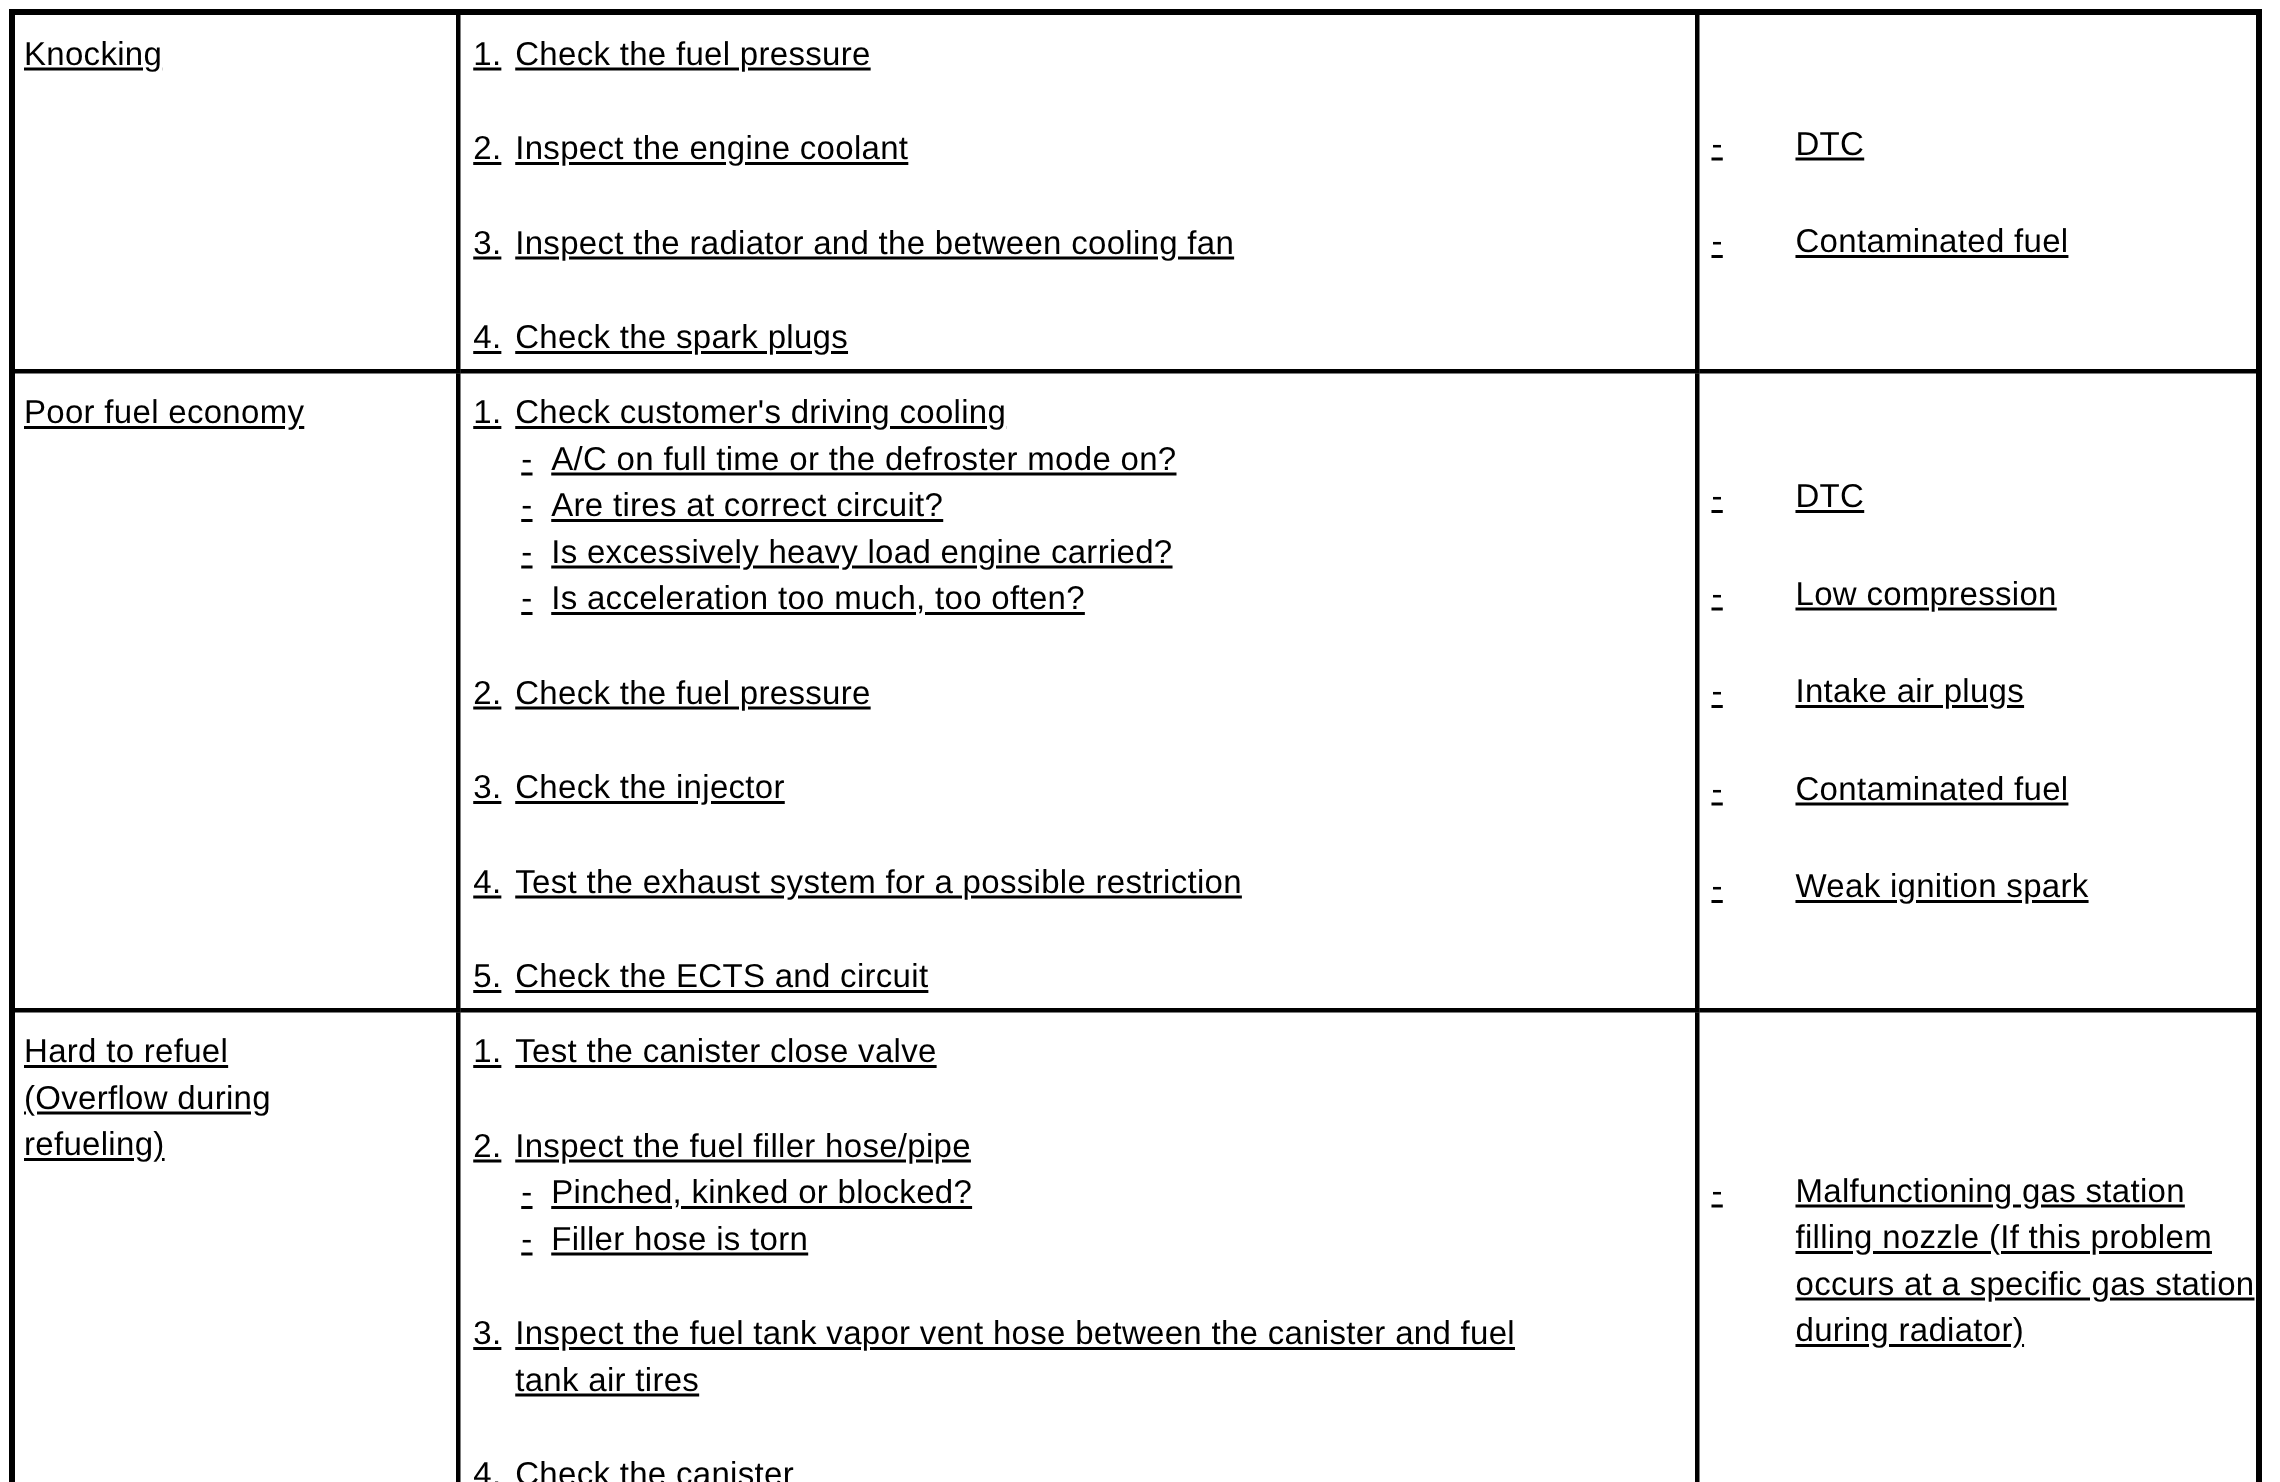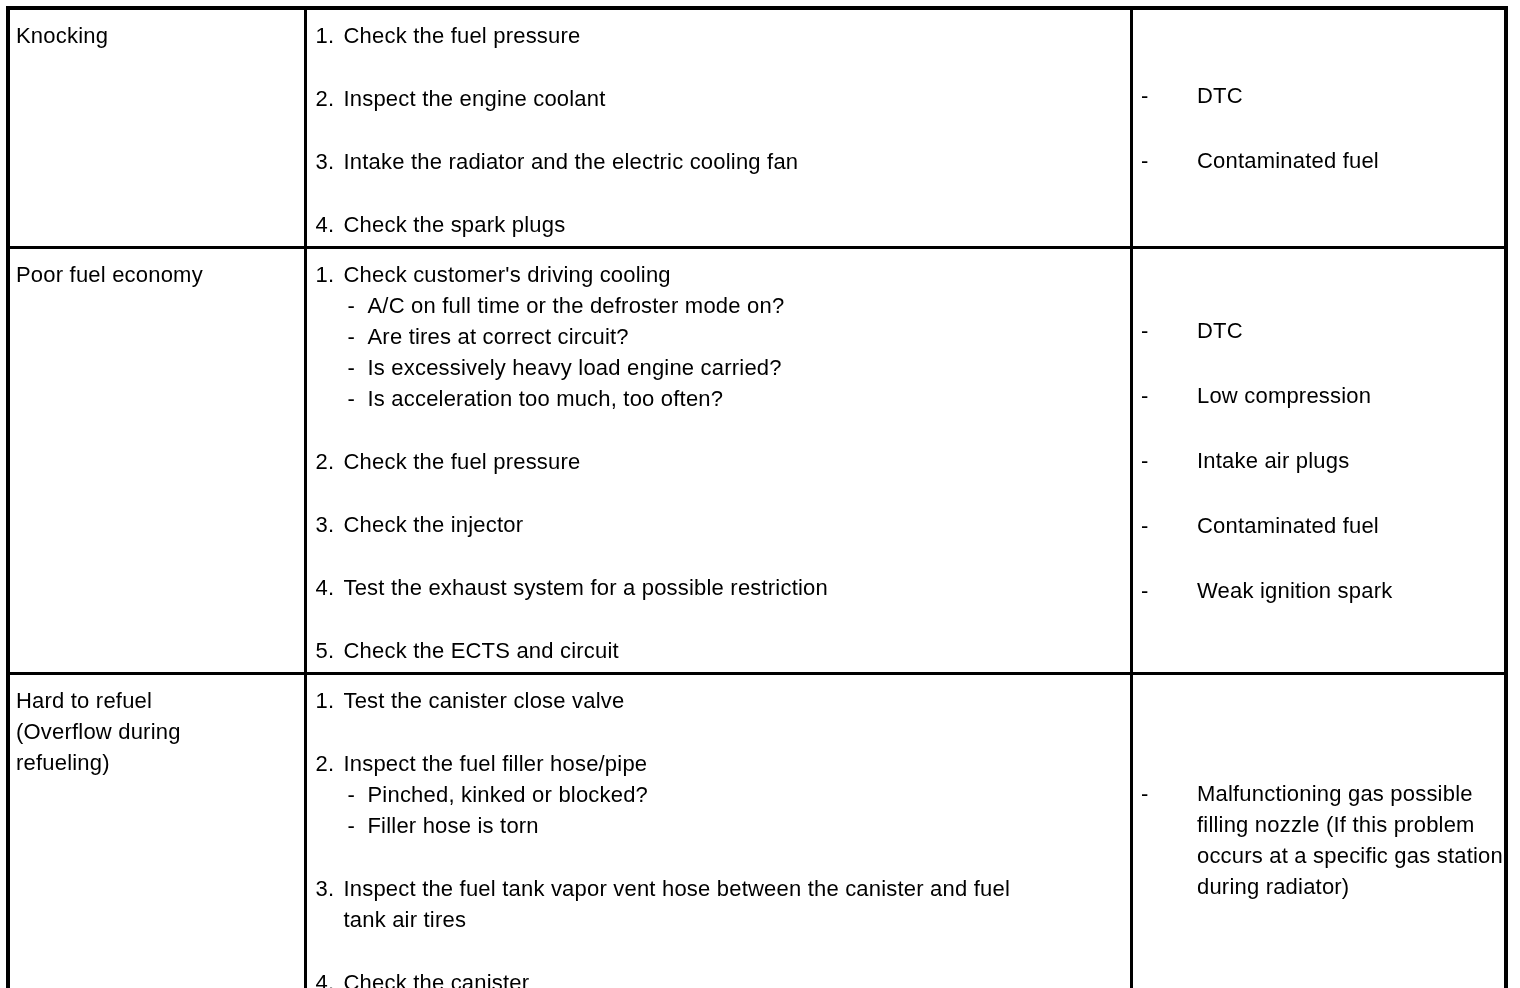--- a/index.html
+++ b/index.html
@@ -17,20 +17,21 @@
     border-collapse: collapse;
     table-layout: fixed;
     margin: 6px 0 0 6px;
     width: 1502px;
     border: 4px solid #000;
   }
   td {
     border: 3px solid #000;
     vertical-align: top;
     letter-spacing: 0.2px;
+    text-decoration: underline;
   }
   col.c-symptom   { width: 296px; }
   col.c-steps     { width: 820px; }
   col.c-causes    { width: 372px; }
 
   td.symptom-cell { padding: 10px 6px 10px 6px; }
   td.steps-cell   { padding: 10px 8px 6px 8px; }
   td.causes-cell  { vertical-align: middle; padding: 0 6px 0 8px; }
 
   .line { line-height: 31px; white-space: nowrap; }
@@ -72,21 +73,21 @@
       </div>
       <div class="step">
         <span class="step-num">2.</span>
         <div class="step-body">
               <div class="line">Inspect the engine coolant</div>
             </div>
       </div>
       <div class="step">
         <span class="step-num">3.</span>
         <div class="step-body">
-              <div class="line">Intake the radiator and the electric cooling fan</div>
+              <div class="line">Inspect the radiator and the between cooling fan</div>
             </div>
       </div>
       <div class="step">
         <span class="step-num">4.</span>
         <div class="step-body">
               <div class="line">Check the spark plugs</div>
             </div>
       </div>
     </td>
     <td class="causes-cell">
@@ -245,21 +246,21 @@
         <span class="step-num">4.</span>
         <div class="step-body">
               <div class="line">Check the canister</div>
             </div>
       </div>
     </td>
     <td class="causes-cell">
       <div class="cause">
         <span class="dash">-</span>
         <div class="cause-body">
-          <div class="line">Malfunctioning gas possible</div>
+          <div class="line">Malfunctioning gas station</div>
           <div class="line">filling nozzle (If this problem</div>
           <div class="line">occurs at a specific gas station</div>
           <div class="line">during radiator)</div>
         </div>
       </div>
     </td>
   </tr>
 </tbody>
   </table>
 

